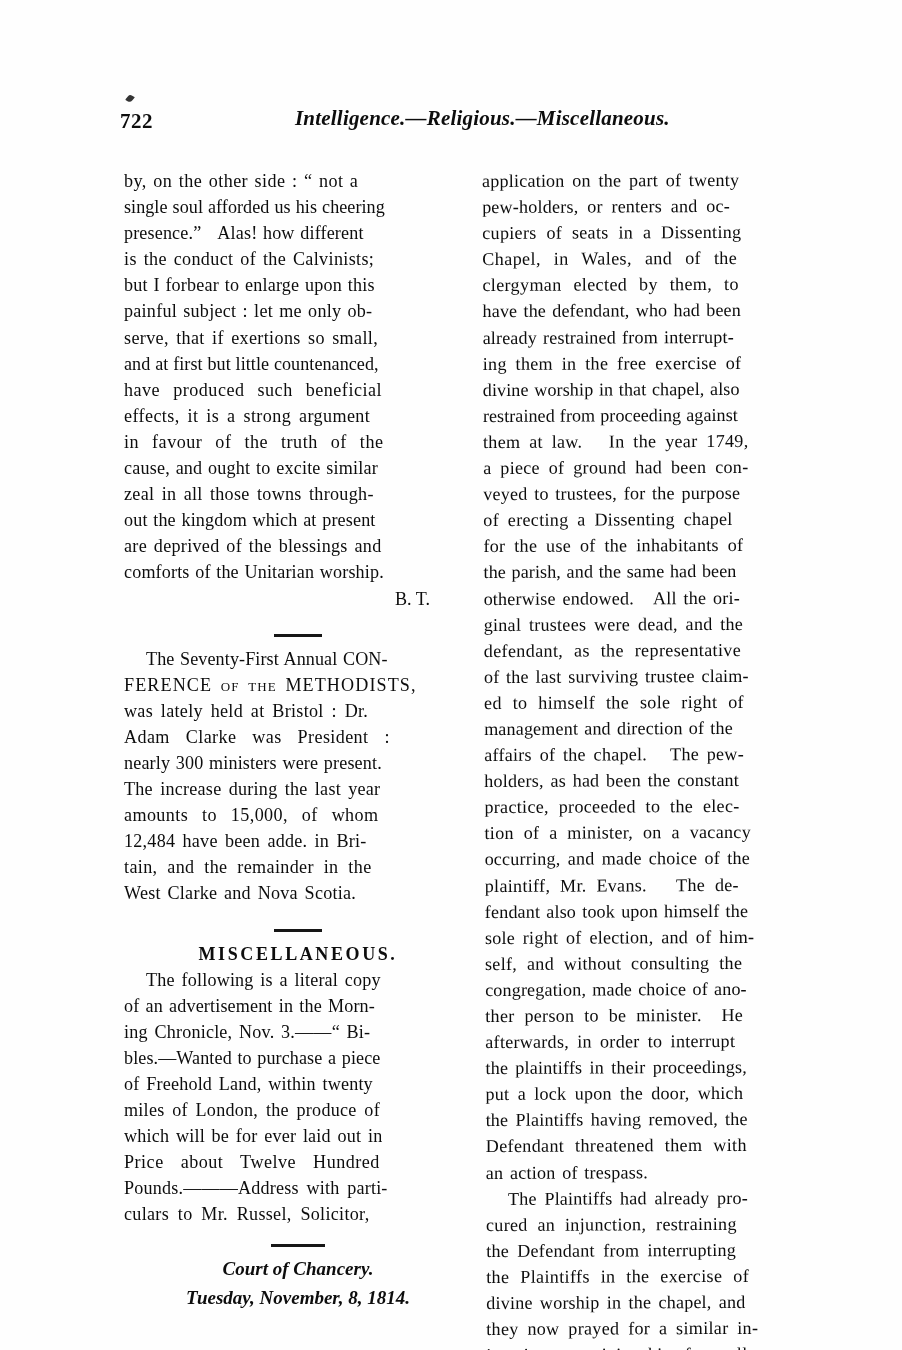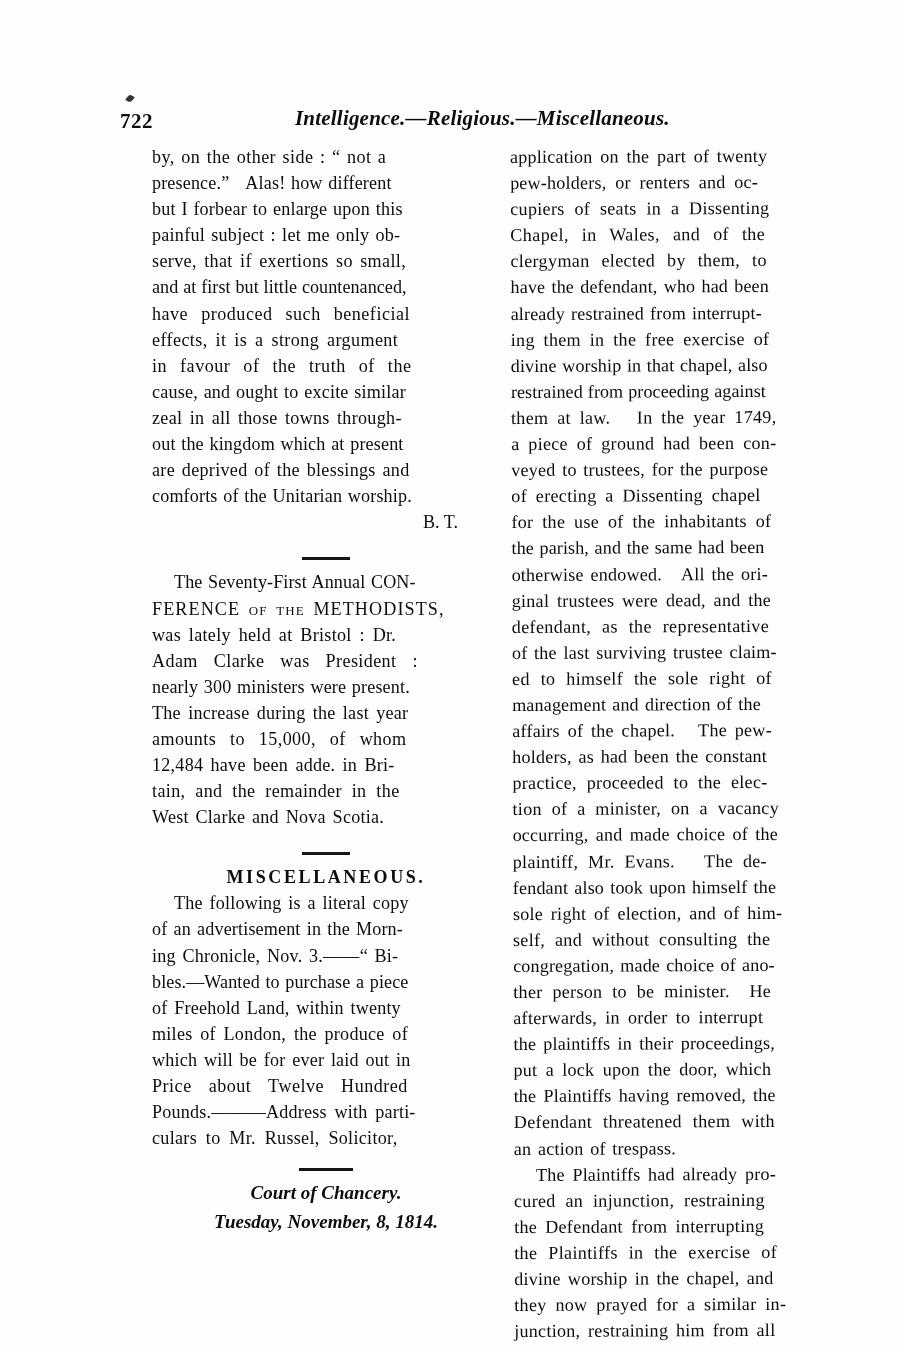--- a/index.html
+++ b/index.html
@@ -57,24 +57,23 @@
     font-size: 21px;
     font-style: italic;
     font-weight: bold;
     letter-spacing: 0.2px;
     white-space: nowrap;
   }
 
   
   .col {
     position: absolute;
-    top: 144px;
+    top: 168px;
     font-size: 18.1px;
     line-height: 26.1px;
-    margin-left: 28px;
   }
   .col-left  { left: 124px;  width: 348px; }
   .col-right { left: 482px;  width: 350px; }
 
   .ln {
     white-space: pre;
     height: 26.1px;
     position: relative;
   }
   
@@ -129,21 +128,23 @@
   <div class="runhead">
     <span class="speck"></span>
     <span class="folio">722</span>
     <span class="runtitle">Intelligence.—Religious.—Miscellaneous.</span>
   </div>
 
   <div class="col col-left">
 
     <div>
       <div class="ln" style="letter-spacing:.45px;word-spacing:1.5px">by, on the other side : “ not a</div>
+      <div class="ln" style="letter-spacing:.05px;word-spacing:.5px">single soul afforded us his cheering</div>
       <div class="ln" style="letter-spacing:.15px;word-spacing:1px">presence.”   Alas! how different</div>
+      <div class="ln" style="letter-spacing:.35px;word-spacing:2px">is the conduct of the Calvinists;</div>
       <div class="ln" style="letter-spacing:.2px;word-spacing:1px">but I forbear to enlarge upon this</div>
       <div class="ln" style="letter-spacing:.25px;word-spacing:1.5px">painful subject : let me only ob-</div>
       <div class="ln" style="letter-spacing:.35px;word-spacing:2.5px">serve, that if exertions so small,</div>
       <div class="ln" style="letter-spacing:.05px;word-spacing:.3px">and at first but little countenanced,</div>
       <div class="ln" style="letter-spacing:.5px;word-spacing:8px">have produced such beneficial</div>
       <div class="ln" style="letter-spacing:.4px;word-spacing:3px">effects, it is a strong argument</div>
       <div class="ln" style="letter-spacing:.5px;word-spacing:8px">in favour of the truth of the</div>
       <div class="ln" style="letter-spacing:.2px;word-spacing:1px">cause, and ought to excite similar</div>
       <div class="ln" style="letter-spacing:.3px;word-spacing:2.5px">zeal in all those towns through-</div>
       <div class="ln" style="letter-spacing:.15px;word-spacing:1px">out the kingdom which at present</div>

